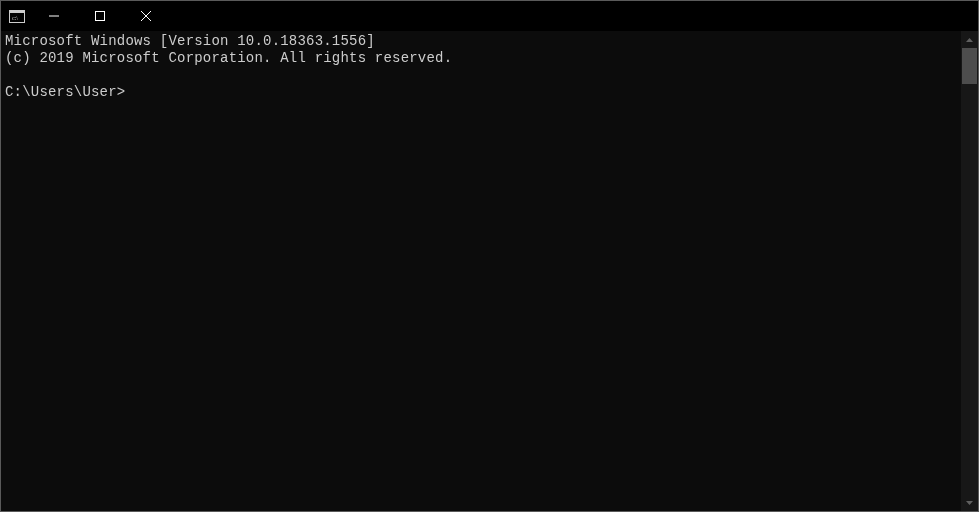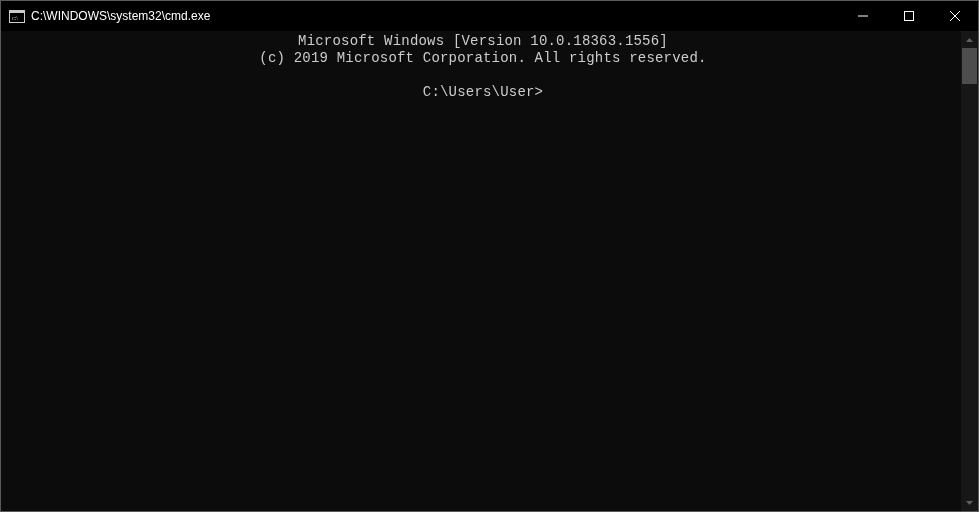--- a/index.html
+++ b/index.html
@@ -47,21 +47,20 @@
     align-items: center;
     justify-content: center;
     color: #ffffff;
     font-family: 'Segoe UI', sans-serif;
   }
   .win-btn svg { display: block; }
   .terminal-wrap {
     display: flex;
     height: calc(100% - 30px);
     background: #0c0c0c;
-    text-align: center;
   }
   .terminal {
     flex: 1;
     color: #cccccc;
     font-size: 14px;
     line-height: 17px;
     padding: 2px 0 0 4px;
     white-space: pre;
     font-family: Consolas, 'Courier New', monospace;
     letter-spacing: 0.2px;
@@ -97,21 +96,20 @@
 <body>
 
 <div class="titlebar">
   <span class="titlebar-icon">
     <svg width="16" height="13" viewBox="0 0 16 13">
       <rect x="0.5" y="0.5" width="15" height="12" fill="#000" stroke="#cccccc" stroke-width="1"></rect>
       <rect x="1" y="1" width="14" height="2" fill="#cccccc"></rect>
       <text x="3" y="10" font-size="6" fill="#cccccc" font-family="Consolas">c:\</text>
     </svg>
   </span>
-  <span class="titlebar-title">C:\WINDOWS\system32\cmd.exe</span>
   <div class="win-controls">
     <div class="win-btn">
       <svg width="10" height="10" viewBox="0 0 10 10">
           <line x1="0" y1="5" x2="10" y2="5" stroke="#ffffff" stroke-width="1"></line>
         </svg>
     </div>
     <div class="win-btn">
       <svg width="10" height="10" viewBox="0 0 10 10">
           <rect x="0.5" y="0.5" width="9" height="9" fill="none" stroke="#ffffff" stroke-width="1"></rect>
         </svg>

